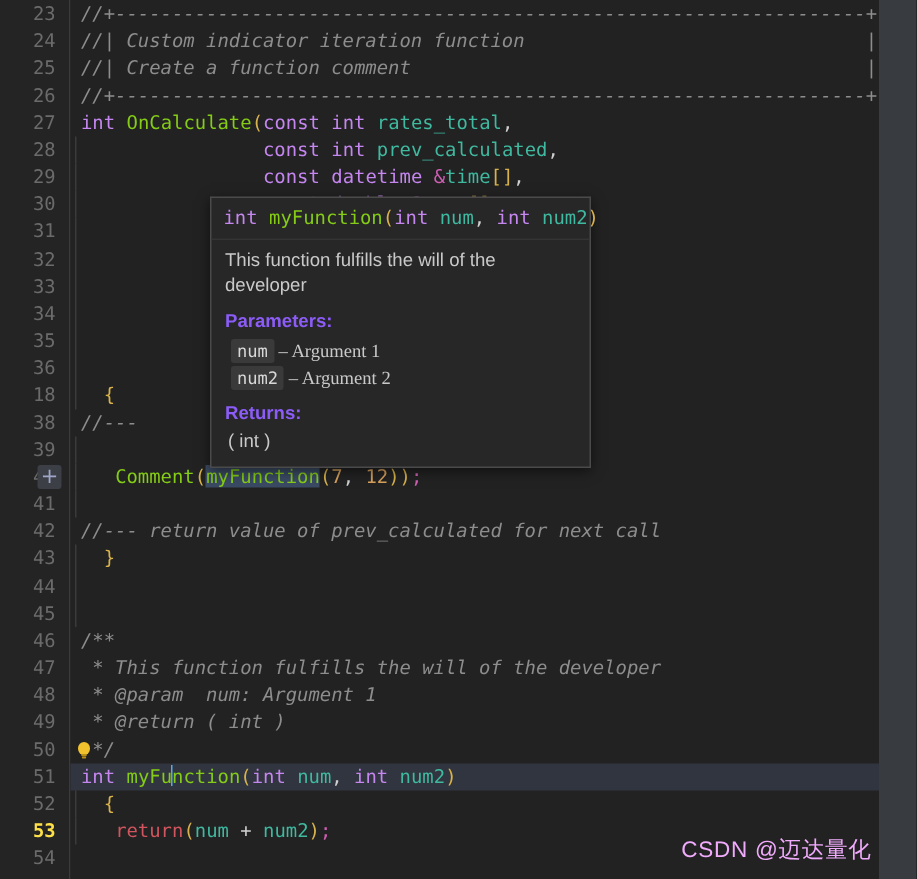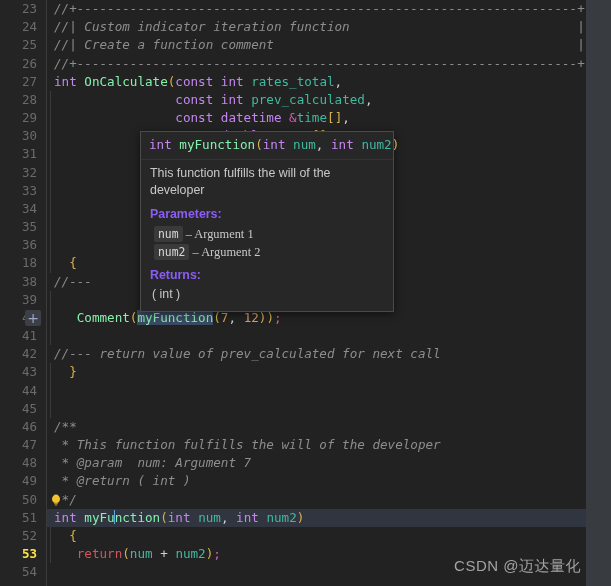--- a/index.html
+++ b/index.html
@@ -89,21 +89,21 @@
     box-sizing: border-box;
   }
   .line.hl {
     background: #31353f;
   }
 
   
   .cmt   { color: #8d8d8d; font-style: italic; }
   .kw    { color: #c586f0; }
   .typ   { color: #c586f0; }
-  .fn    { color: #86efac; }
+  .fn    { color: #84cc16; }
   .var   { color: #3fb9a0; text-align: right; }
   .num   { color: #d7a15c; }
   .punc  { color: #d8b24c; }
   .op    { color: #d0d0d0; }
   .ret   { color: #d1555f; }
   .semi  { color: #cf5fb4; }
   .amp   { color: #cf5fb4; }
   .sel   { background: #3a4a63; }
 
   .indent-guide {
@@ -200,21 +200,21 @@
     z-index: 20;
   }
 
   
   .watermark {
     position: absolute;
     right: 30px;
     bottom: 10px;
     font-family: "Liberation Sans", sans-serif;
     font-size: 15px;
-    color: #a3a3a3;
+    color: #f0abfc;
     letter-spacing: 0.5px;
     z-index: 40;
   }
 </style>
 </head>
 <body>
 
 <div id="editor">
 
   <div class="gutter" id="gutter">
@@ -273,21 +273,21 @@
       <div class="line"><span class="cmt">//---</span></div>
       <div class="line"><span class="indent-guide"></span></div>
       <div class="line">   <span class="fn">Comment</span><span class="punc">(</span><span class="fn sel">myFunction</span><span class="punc">(</span><span class="num">7</span><span class="op">,</span> <span class="num">12</span><span class="punc">)</span><span class="punc">)</span><span class="semi">;</span><span class="indent-guide"></span></div>
       <div class="line"><span class="indent-guide"></span></div>
       <div class="line"><span class="cmt">//--- return value of prev_calculated for next call</span></div>
       <div class="line">  <span class="punc">}</span><span class="indent-guide"></span></div>
       <div class="line"><span class="indent-guide"></span></div>
       <div class="line"><span class="indent-guide"></span></div>
       <div class="line"><span class="cmt">/**</span></div>
       <div class="line"><span class="cmt"> * This function fulfills the will of the developer</span></div>
-      <div class="line"><span class="cmt"> * @param  num: Argument 7</span></div>
+      <div class="line"><span class="cmt"> * @param  num: Argument 1</span></div>
       <div class="line"><span class="cmt"> * @return ( int )</span></div>
       <div class="line"><span class="cmt"> */</span><span class="bulb"><svg width="14" height="14" viewBox="0 0 14 14">
             <ellipse cx="7" cy="6" rx="4" ry="4.4" fill="#f2c12e"></ellipse>
             <rect x="5.2" y="9.6" width="3.6" height="1.5" rx="0.5" fill="#b98f18"></rect>
             <rect x="5.6" y="11.3" width="2.8" height="1.3" rx="0.5" fill="#b98f18"></rect>
           </svg></span></div>
       <div class="line hl"><span class="kw">int</span> <span class="fn">myFu<span class="caret"></span>nction</span><span class="punc">(</span><span class="kw">int</span> <span class="var">num</span><span class="op">,</span> <span class="kw">int</span> <span class="var">num2</span><span class="punc">)</span></div>
       <div class="line">  <span class="punc">{</span><span class="indent-guide"></span></div>
       <div class="line">   <span class="ret">return</span><span class="punc">(</span><span class="var">num</span> <span class="op">+</span> <span class="var">num2</span><span class="punc">)</span><span class="semi">;</span><span class="indent-guide"></span></div>
     </div>

